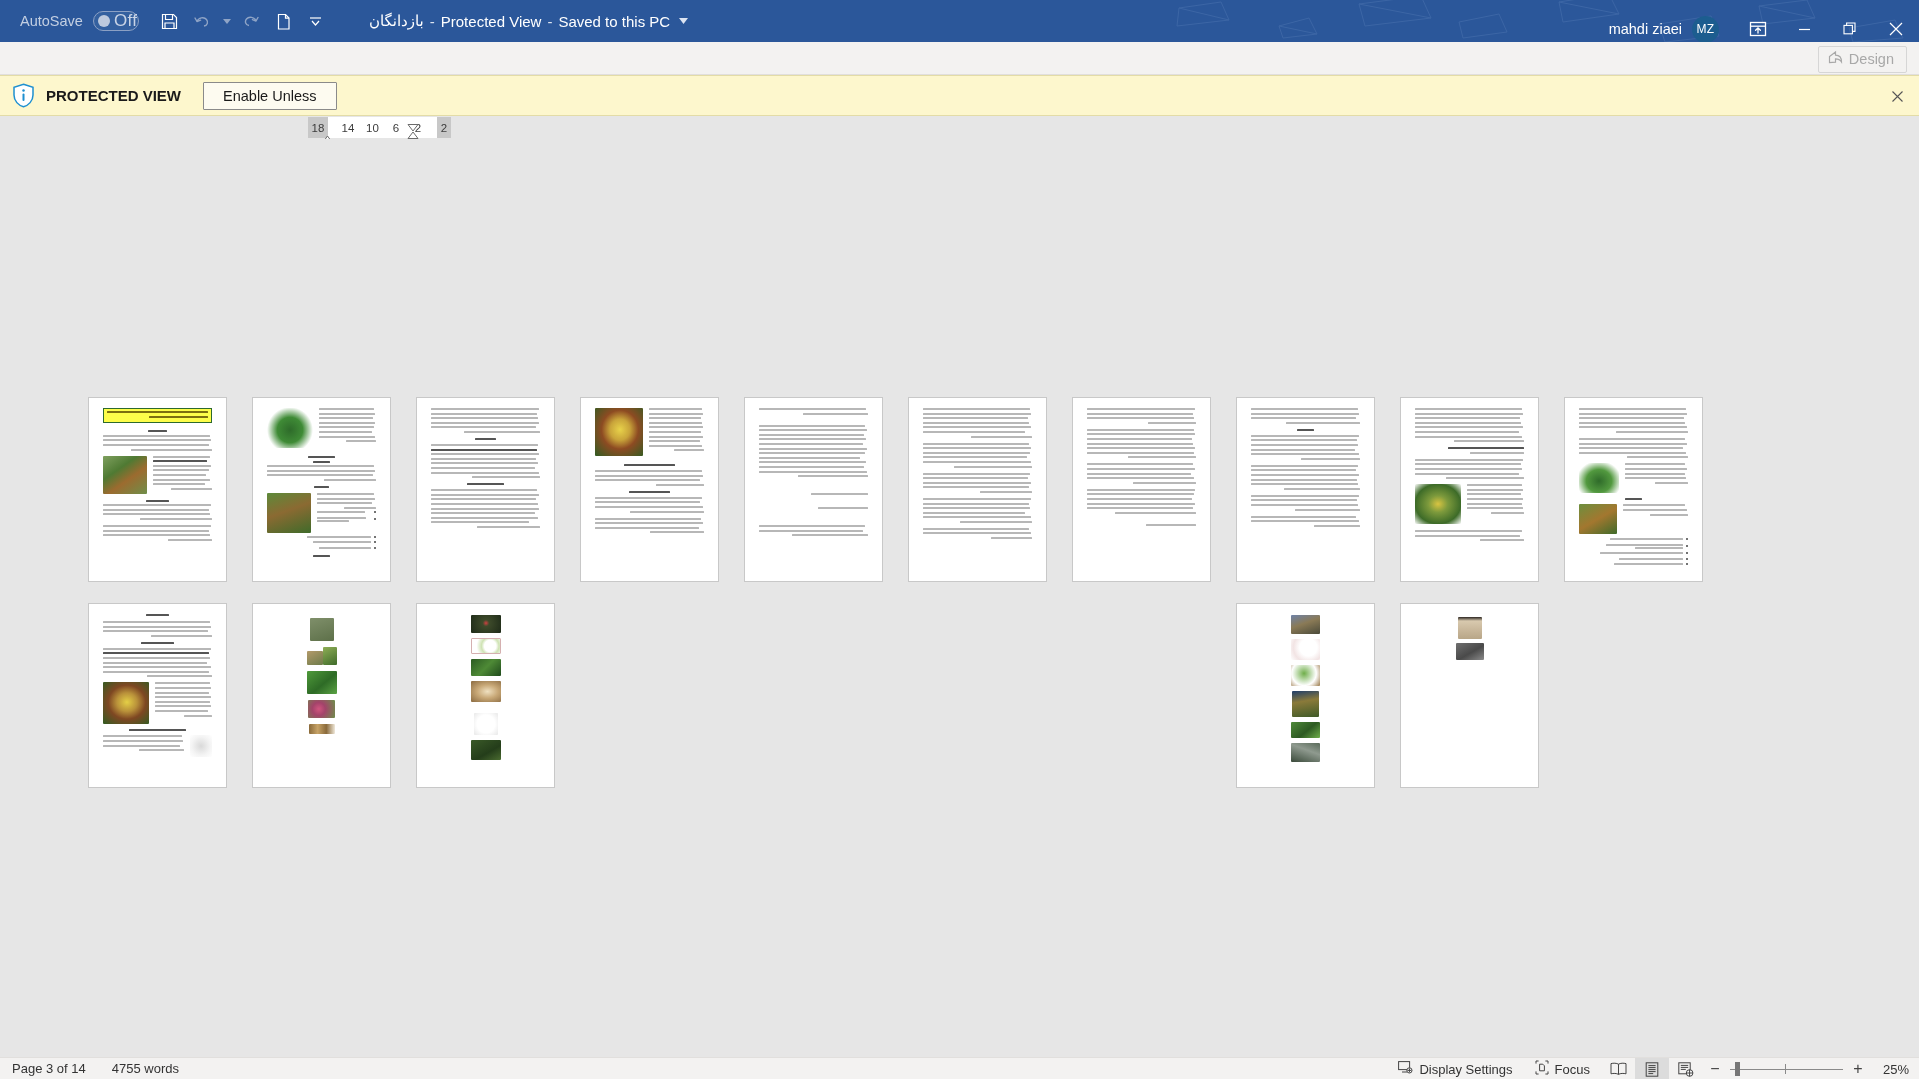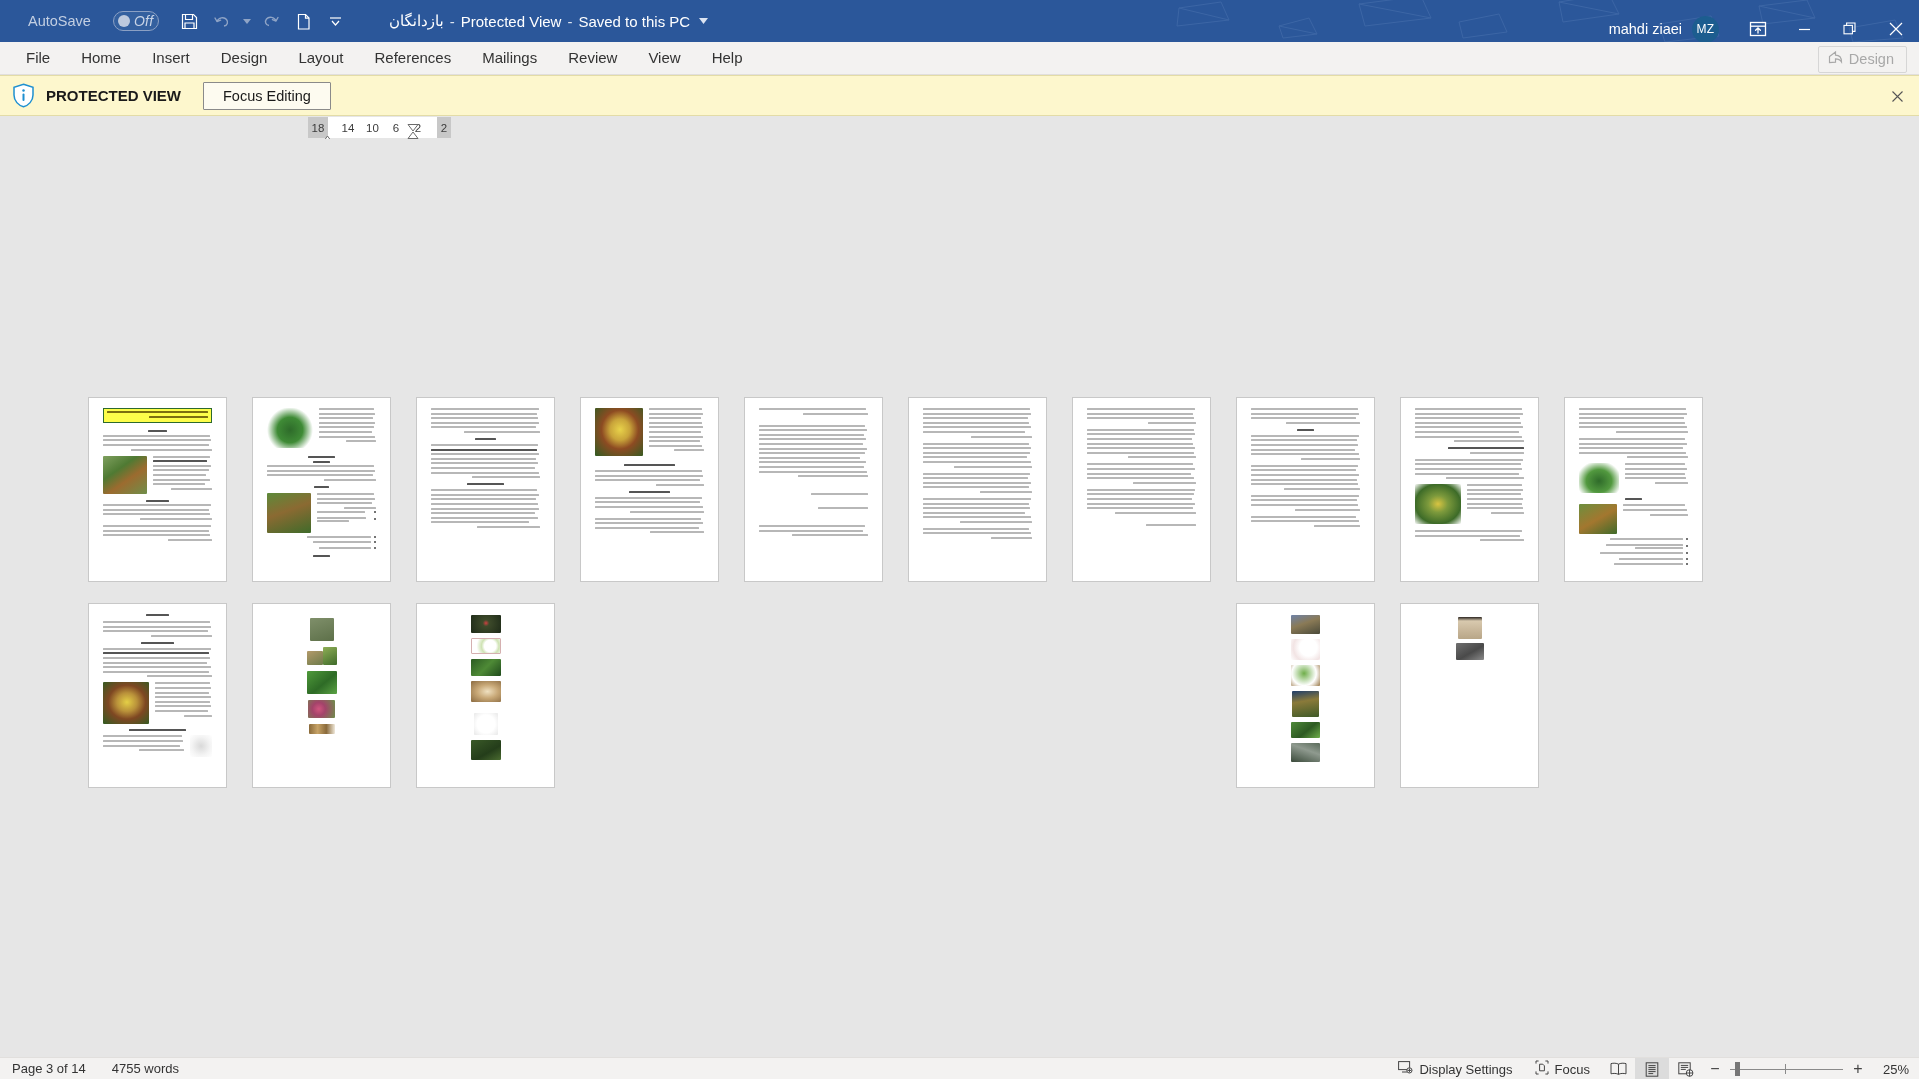--- a/index.html
+++ b/index.html
@@ -15,35 +15,35 @@
   .titlebar {
     position: absolute; top: 0; left: 0; width: 1919px; height: 42px;
     background: #2b579a; display: flex; align-items: center;
     overflow: hidden;
   }
   .tb-pattern {
     position: absolute; top:0; right:0; width: 760px; height: 42px;
     opacity: .55; pointer-events: none;
   }
   .autosave {
-    display: flex; align-items: center; gap: 22px;
-    margin-left: 28px; color: #c3cfe2; font-size: 14.5px;
+    display: flex; align-items: center; gap: 10px;
+    margin-left: 20px; color: #c3cfe2; font-size: 14.5px;
     white-space: nowrap;
   }
   .toggle {
     width: 46px; height: 20px; border-radius: 10px;
     border: 1px solid #8ba0c4; background: #34609f;
     position: relative; display: flex; align-items: center;
   }
   .toggle .knob {
     width: 12px; height: 12px; border-radius: 50%;
     background: #bdc9dd; margin-left: 4px;
   }
   .toggle .off {
-    font-size: 14px; color: #c9d4e6; margin-left: 4px; letter-spacing: .3px; font-style: italic;
+    font-size: 17px; color: #c9d4e6; margin-left: 4px; letter-spacing: .3px;
   }
   .qat { display: flex; align-items: center; gap: 2px; margin-left: 16px; }
   .qat-btn {
     width: 30px; height: 30px; display: flex; align-items: center; justify-content: center;
     border-radius: 2px;
   }
   .qat-btn svg { display: block; }
   .qat-caret { width: 16px; height: 30px; display:flex; align-items:center; justify-content:center; }
 
   .doc-title {
@@ -315,52 +315,40 @@
       </span>
       <span class="win-btn close">
         <svg width="14" height="14" viewBox="0 0 14 14" stroke="#fff" stroke-width="1.2">
           <path d="M1 1 L13 13 M13 1 L1 13"></path>
         </svg>
       </span>
     </div>
   </div>
 
   <div class="ribbon">
-    <div class="tabs">
-      <div class="tab">File</div>
-      <div class="tab">Home</div>
-      <div class="tab">Insert</div>
-      <div class="tab">Design</div>
-      <div class="tab">Layout</div>
-      <div class="tab">References</div>
-      <div class="tab">Mailings</div>
-      <div class="tab">Review</div>
-      <div class="tab">View</div>
-      <div class="tab">Help</div>
-    </div>
     <div class="share-btn">
       <span>
         <svg width="15" height="15" viewBox="0 0 15 15" fill="none" stroke="#a8a8a8" stroke-width="1.2">
           <path d="M1.5 12.5 V6.5 L7.5 2 V5.2 C11 5.2 13.5 7.6 13.5 12 C12 9.6 10 8.9 7.5 8.9 V12.1 Z"></path>
         </svg>
       </span>
       <span>Design</span>
     </div>
   </div>
 
   <div class="pvbar">
     <span class="pv-icon">
       <svg width="23" height="25" viewBox="0 0 23 25" fill="none">
         <path d="M11.5 1.2 L21 4.2 V12 C21 18 16.5 22.4 11.5 23.8 C6.5 22.4 2 18 2 12 V4.2 Z" stroke="#1e90d0" stroke-width="1.5" fill="#ffffff"></path>
         <circle cx="11.5" cy="7.6" r="1.25" fill="#1e90d0"></circle>
         <rect x="10.5" y="10.4" width="2" height="7.6" rx="1" fill="#1e90d0"></rect>
       </svg>
     </span>
     <span class="pv-strong">PROTECTED VIEW</span>
-    <button class="pv-enable">Focus Editing</button>
+    <button class="pv-enable">Enable Unless</button>
     <span class="pv-close">
       <svg width="11" height="11" viewBox="0 0 11 11" stroke="#555" stroke-width="1.1">
         <path d="M0.5 0.5 L10.5 10.5 M10.5 0.5 L0.5 10.5"></path>
       </svg>
     </span>
   </div>
 
   <div class="ruler-h">
     <div class="tabstop-box">
       <svg width="11" height="11" viewBox="0 0 11 11">

